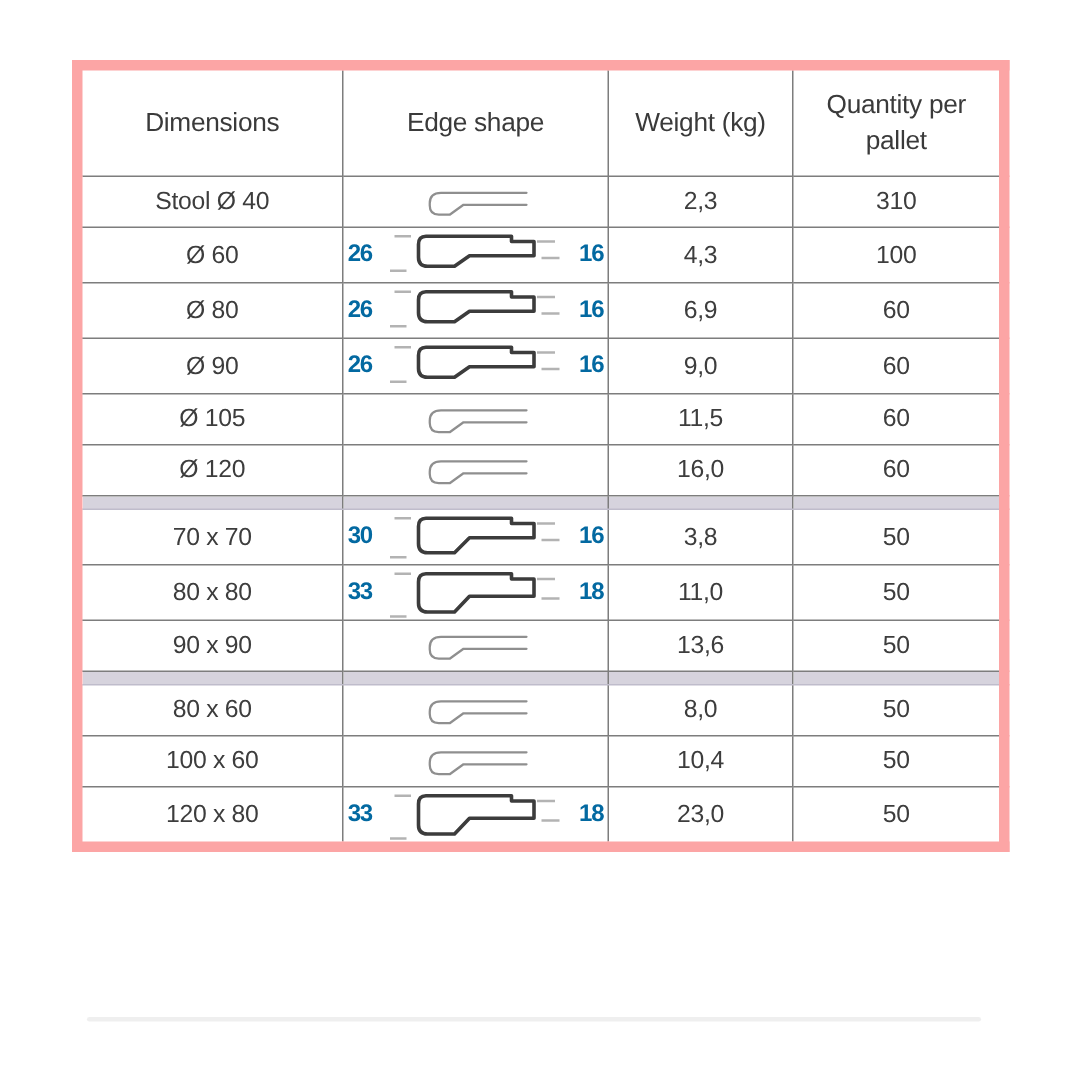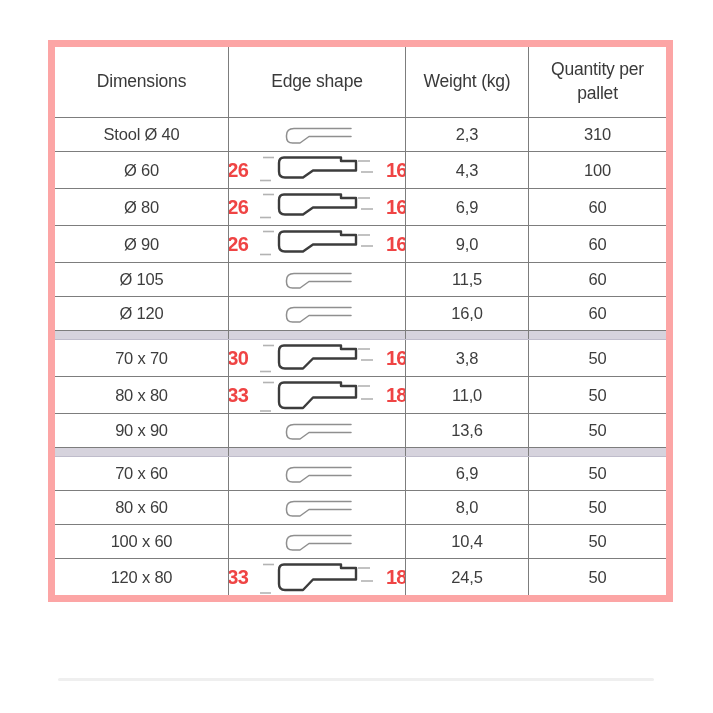--- a/index.html
+++ b/index.html
@@ -26,21 +26,21 @@
   tbody td{height:33px;font-size:16.5px;letter-spacing:-0.2px;}
   tr.separator-row td{
     height:8px;padding:0;
     border-top:1px solid #bfbccb;border-bottom:1px solid #bfbccb;
   }
   .edge-wrap{
     display:flex;align-items:center;justify-content:center;
     gap:7px;height:100%;
   }
   .edge-num{
-    font-size:20px;font-weight:700;color:#ef4444;letter-spacing:-0.8px;
+    font-size:16px;font-weight:700;color:#0369a1;letter-spacing:-0.8px;
     line-height:1;
   }
   .shadow-line{
     position:absolute;left:58px;top:678px;width:596px;height:3px;
     background:#ededed;border-radius:2px;opacity:0.9;
   }
 </style>
 </head>
 <body>
 
@@ -223,34 +223,20 @@
           <td>13,6</td>
           <td>50</td>
         </tr>
         <tr class="separator-row">
           <td style="background: rgb(214, 211, 221);"></td>
           <td style="background: rgb(214, 211, 221);"></td>
           <td style="background: rgb(214, 211, 221);"></td>
           <td style="background: rgb(214, 211, 221);"></td>
         </tr>
         <tr>
-          <td>70 x 60</td>
-          <td>
-            <div class="edge-wrap">
-              <span style="display: flex;">
-                <svg width="88" height="27" viewBox="0 0 88 27">
-    <path d="M78 7.5 L21 7.5 Q13.5 7.5 13.5 14.5 L13.5 16 Q13.5 22 19.5 22 L27 22 L36 15.5 L78 15.5" fill="none" stroke="#8f8f8f" stroke-width="1.5" stroke-linecap="round" stroke-linejoin="round"></path>
-                </svg>
-              </span>
-            </div>
-          </td>
-          <td>6,9</td>
-          <td>50</td>
-        </tr>
-        <tr>
           <td>80 x 60</td>
           <td>
             <div class="edge-wrap">
               <span style="display: flex;">
                 <svg width="88" height="27" viewBox="0 0 88 27">
     <path d="M78 7.5 L21 7.5 Q13.5 7.5 13.5 14.5 L13.5 16 Q13.5 22 19.5 22 L27 22 L36 15.5 L78 15.5" fill="none" stroke="#8f8f8f" stroke-width="1.5" stroke-linecap="round" stroke-linejoin="round"></path>
                 </svg>
               </span>
             </div>
           </td>
@@ -281,19 +267,19 @@
     <line x1="8" y1="5.5" x2="19" y2="5.5" stroke="#b3b3b3" stroke-width="1.6"></line>
     <line x1="5" y1="34" x2="16" y2="34" stroke="#b3b3b3" stroke-width="1.6"></line>
     <line x1="103" y1="9" x2="115" y2="9" stroke="#b3b3b3" stroke-width="1.6"></line>
     <line x1="106" y1="22" x2="118" y2="22" stroke="#b3b3b3" stroke-width="1.6"></line>
     <path d="M29 5.5 L86 5.5 L86 9 L101 9 L101 20.5 L58 20.5 L48 31 L30 31 Q24 31 24 25 L24 11 Q24 5.5 29 5.5 Z" fill="none" stroke="#3c3c3c" stroke-width="2.4" stroke-linejoin="round"></path>
                 </svg>
               </span>
               <span class="edge-num">18</span>
             </div>
           </td>
-          <td>24,5</td>
+          <td>23,0</td>
           <td>50</td>
         </tr>
       </tbody>
   </table>
   <div class="shadow-line"></div>
 </div>
 
 </body></html>

